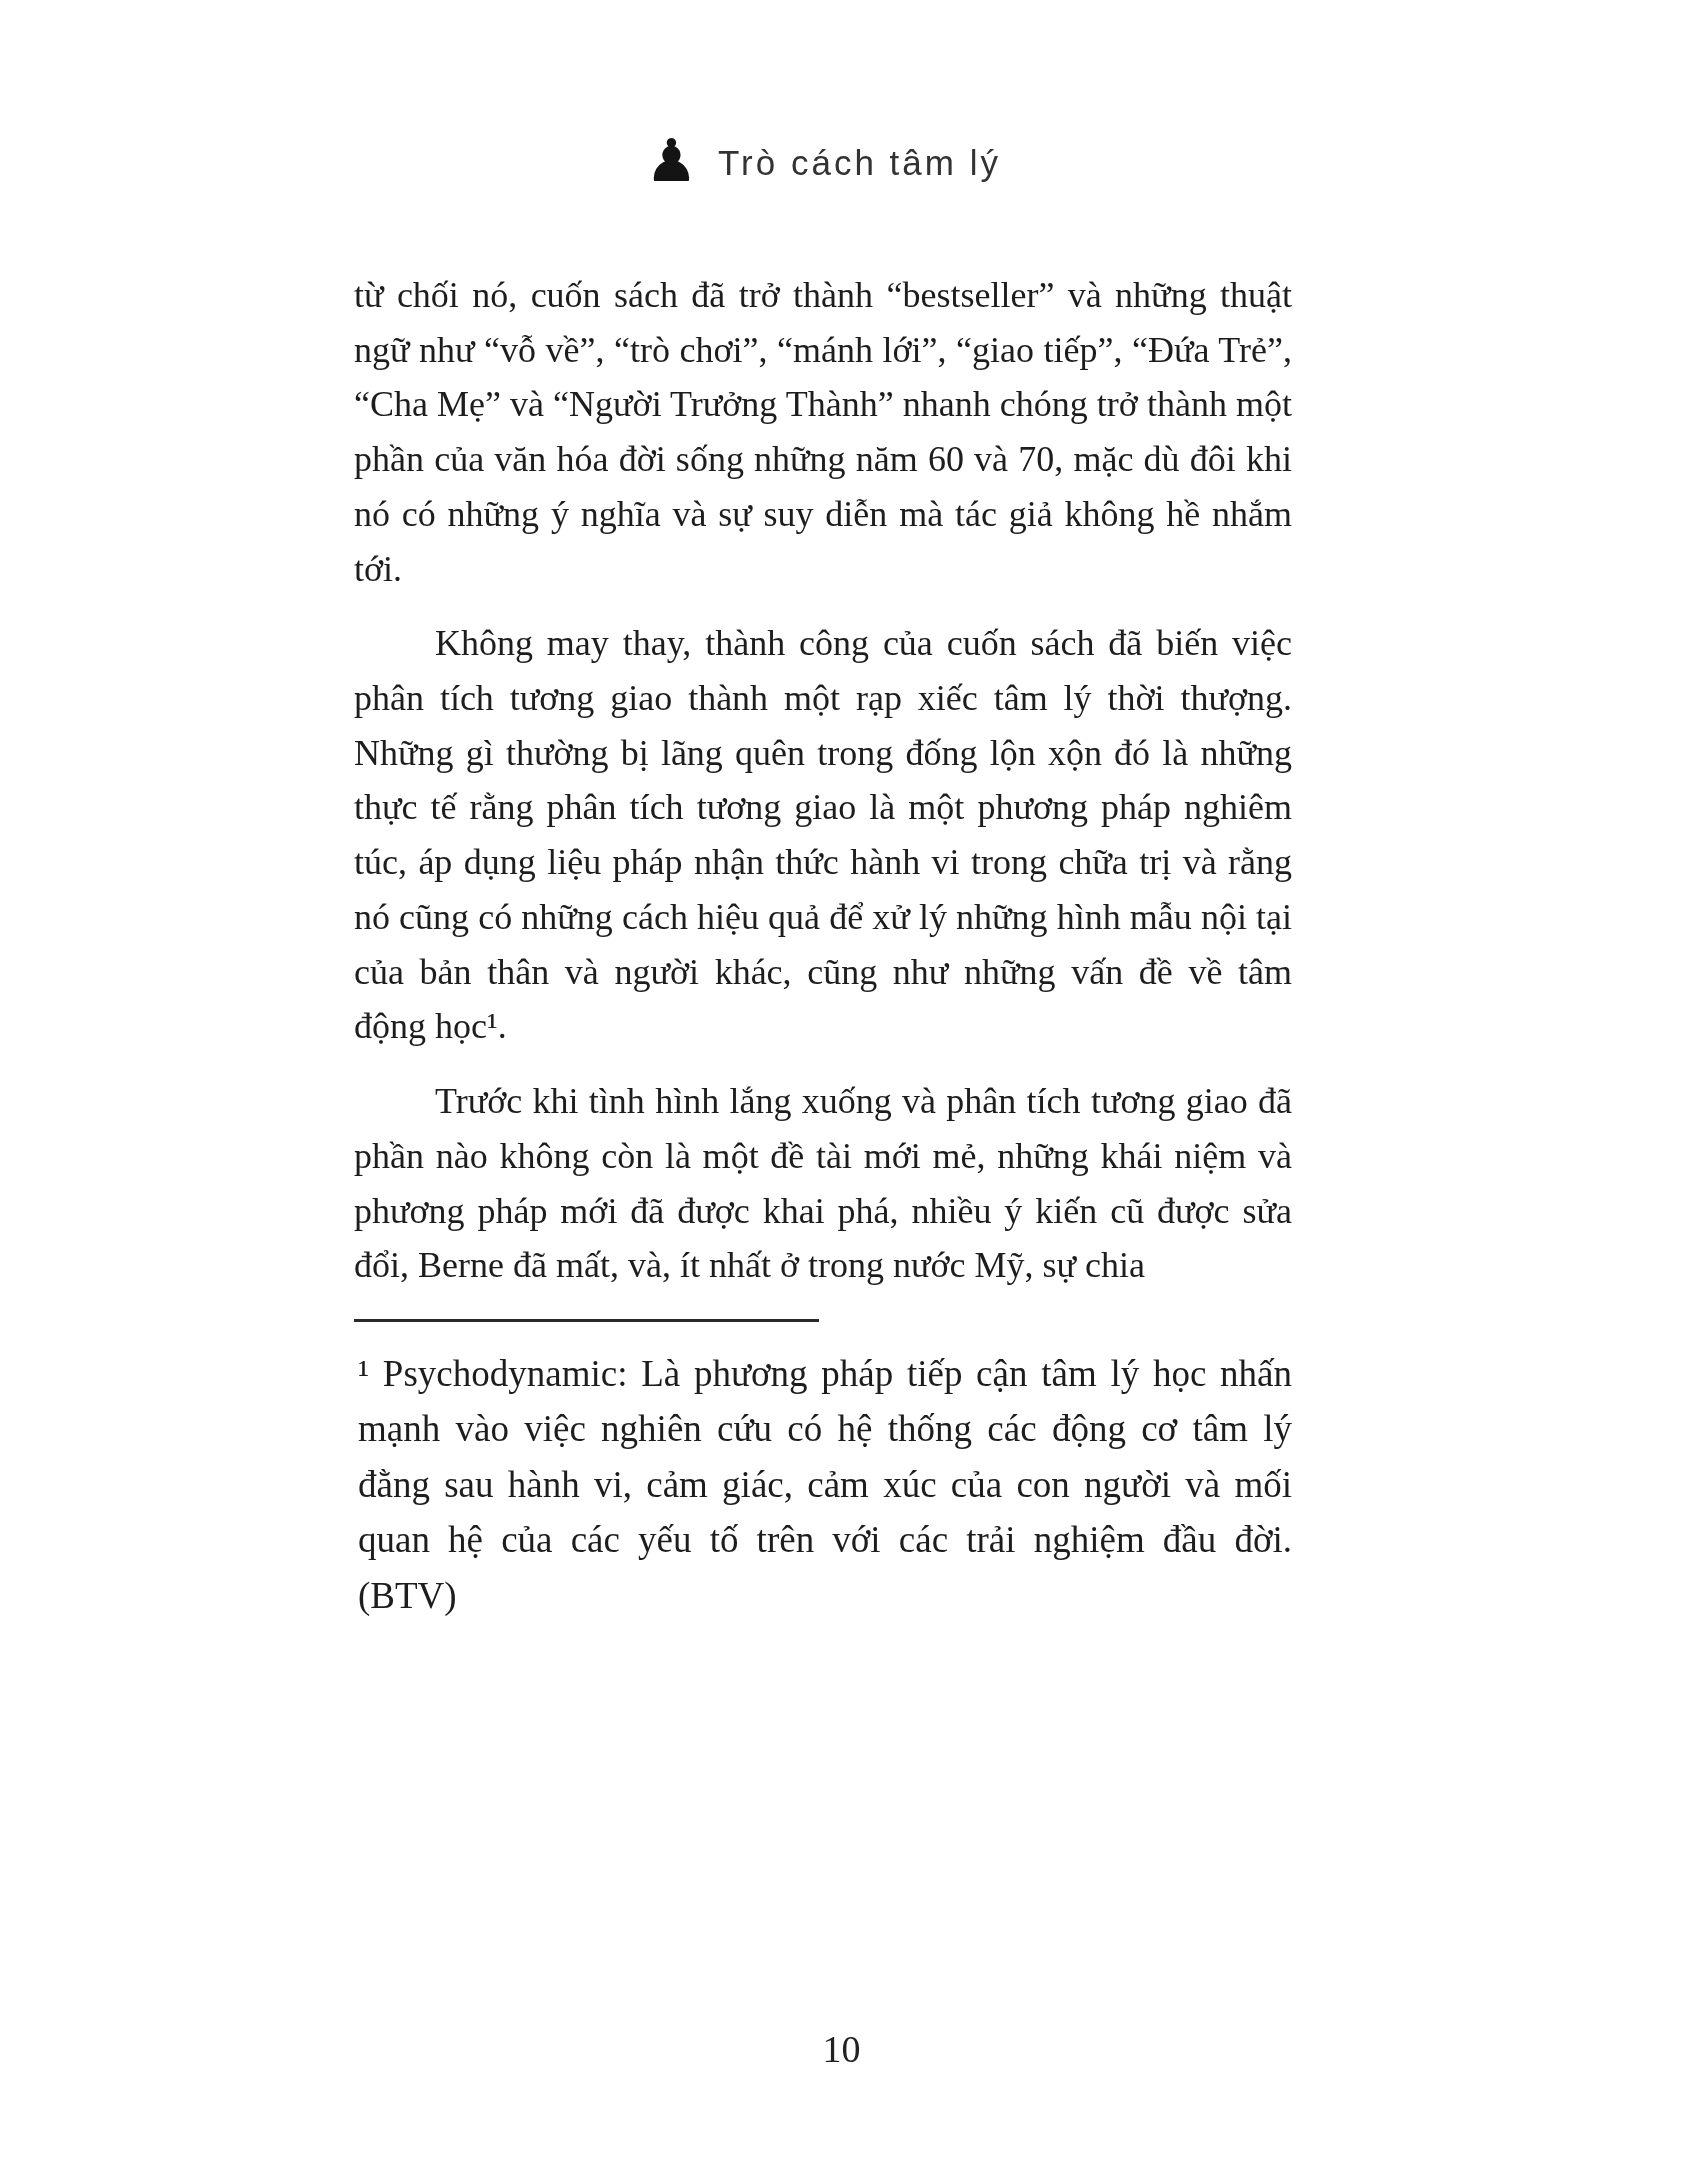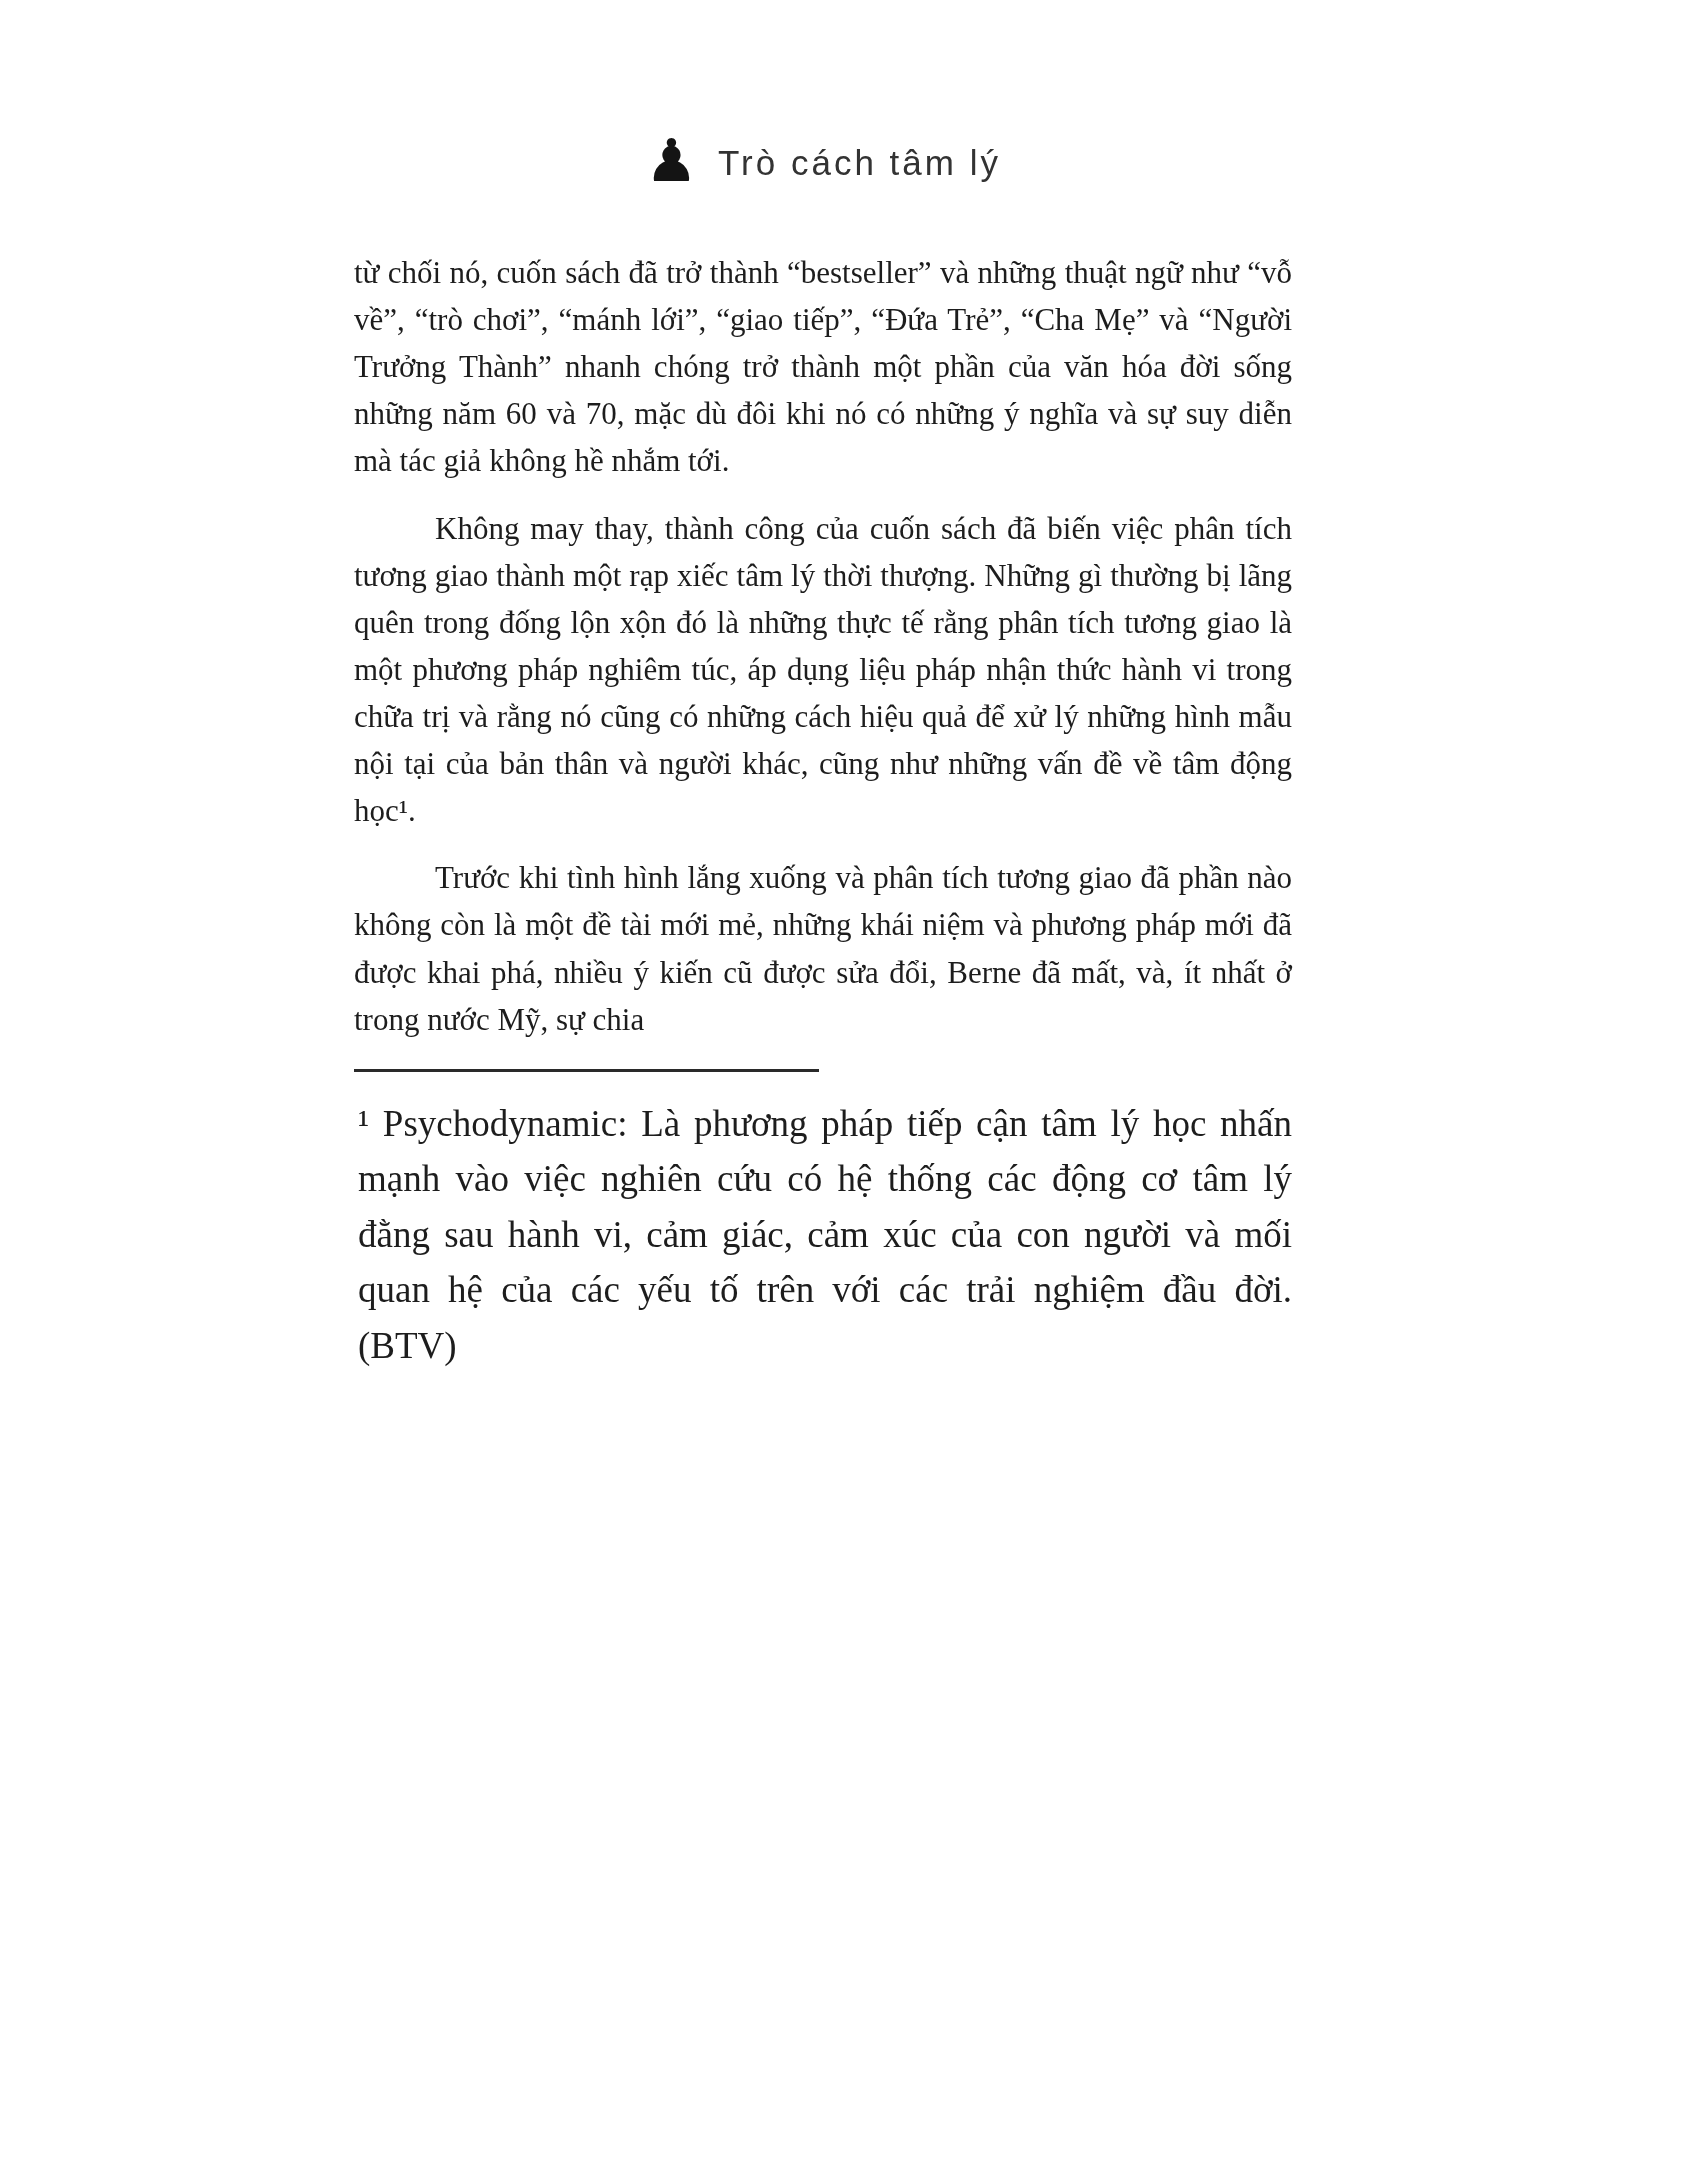--- a/index.html
+++ b/index.html
@@ -39,22 +39,22 @@
 
   .header-title {
     font-family: "Liberation Sans", sans-serif;
     font-size: 35px;
     font-weight: 400;
     letter-spacing: 3px;
     color: #333333;
   }
 
   .body-text {
-    margin-top: 51px;
-    font-size: 31px;
+    margin-top: 70px;
+    font-size: 36px;
     line-height: 1.52;
     text-align: justify;
   }
 
   .para {
     margin: 0 0 20px 0;
     text-indent: 81px;
   }
 
   .para.no-indent {
@@ -98,15 +98,16 @@
   <main class="body-text">
     <p class="para no-indent">từ chối nó, cuốn sách đã trở thành “bestseller” và những thuật ngữ như “vỗ về”, “trò chơi”, “mánh lới”, “giao tiếp”, “Đứa Trẻ”, “Cha Mẹ” và “Người Trưởng Thành” nhanh chóng trở thành một phần của văn hóa đời sống những năm 60 và 70, mặc dù đôi khi nó có những ý nghĩa và sự suy diễn mà tác giả không hề nhắm tới.</p>
     <p class="para">Không may thay, thành công của cuốn sách đã biến việc phân tích tương giao thành một rạp xiếc tâm lý thời thượng. Những gì thường bị lãng quên trong đống lộn xộn đó là những thực tế rằng phân tích tương giao là một phương pháp nghiêm túc, áp dụng liệu pháp nhận thức hành vi trong chữa trị và rằng nó cũng có những cách hiệu quả để xử lý những hình mẫu nội tại của bản thân và người khác, cũng như những vấn đề về tâm động học¹.</p>
     <p class="para">Trước khi tình hình lắng xuống và phân tích tương giao đã phần nào không còn là một đề tài mới mẻ, những khái niệm và phương pháp mới đã được khai phá, nhiều ý kiến cũ được sửa đổi, Berne đã mất, và, ít nhất ở trong nước Mỹ, sự chia</p>
   </main>
 
   <div class="footnote-rule"></div>
 
   <p class="footnote">¹ Psychodynamic: Là phương pháp tiếp cận tâm lý học nhấn mạnh vào việc nghiên cứu có hệ thống các động cơ tâm lý đằng sau hành vi, cảm giác, cảm xúc của con người và mối quan hệ của các yếu tố trên với các trải nghiệm đầu đời. (BTV)</p>
 
+  <div class="page-number">10</div>
 
 </div>
 
 
 </body></html>

